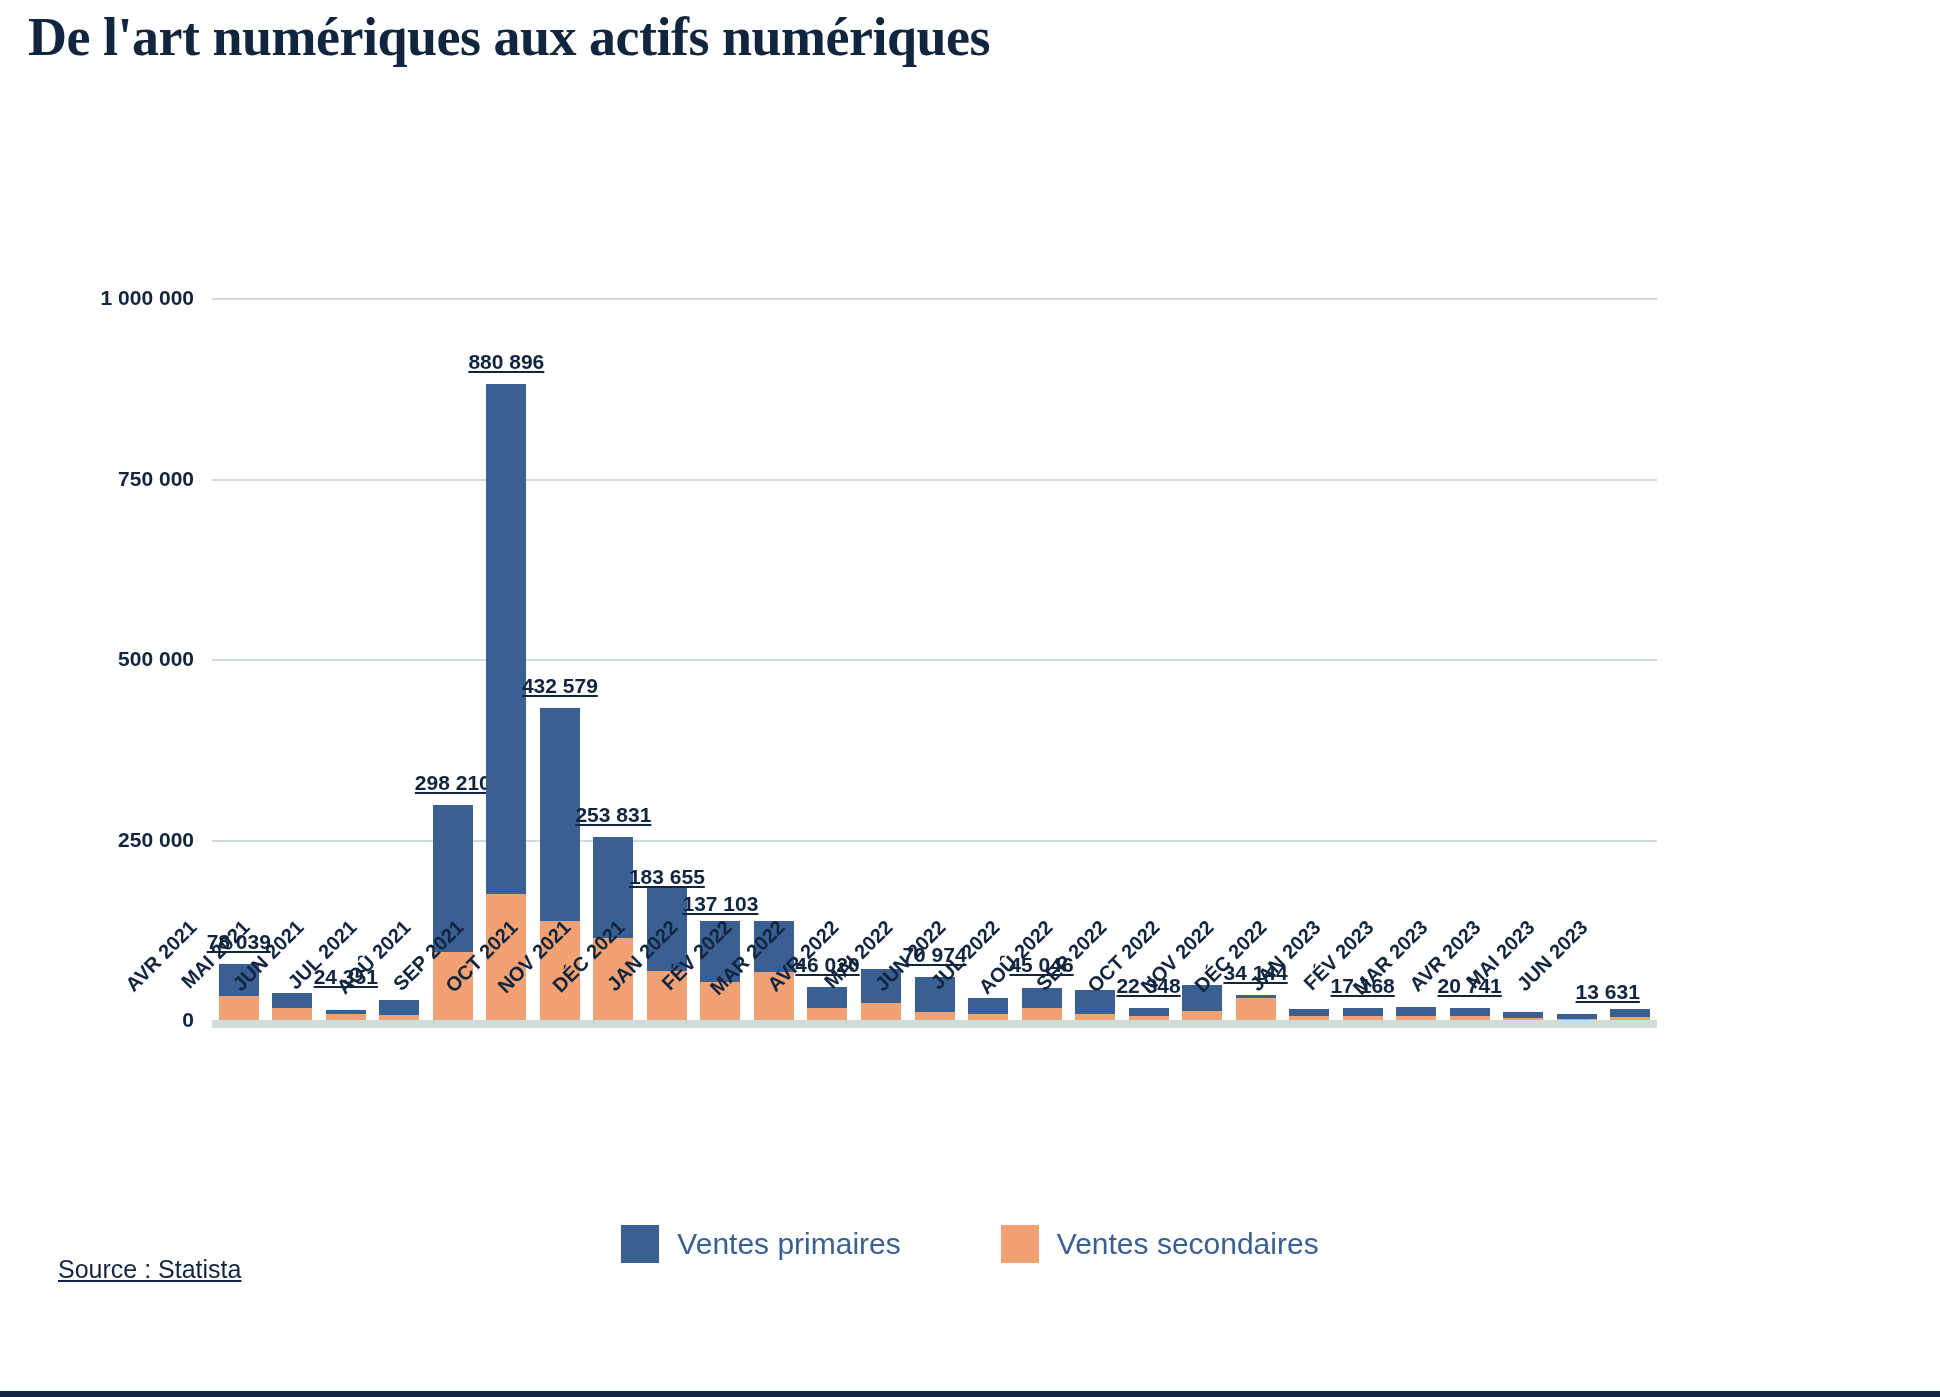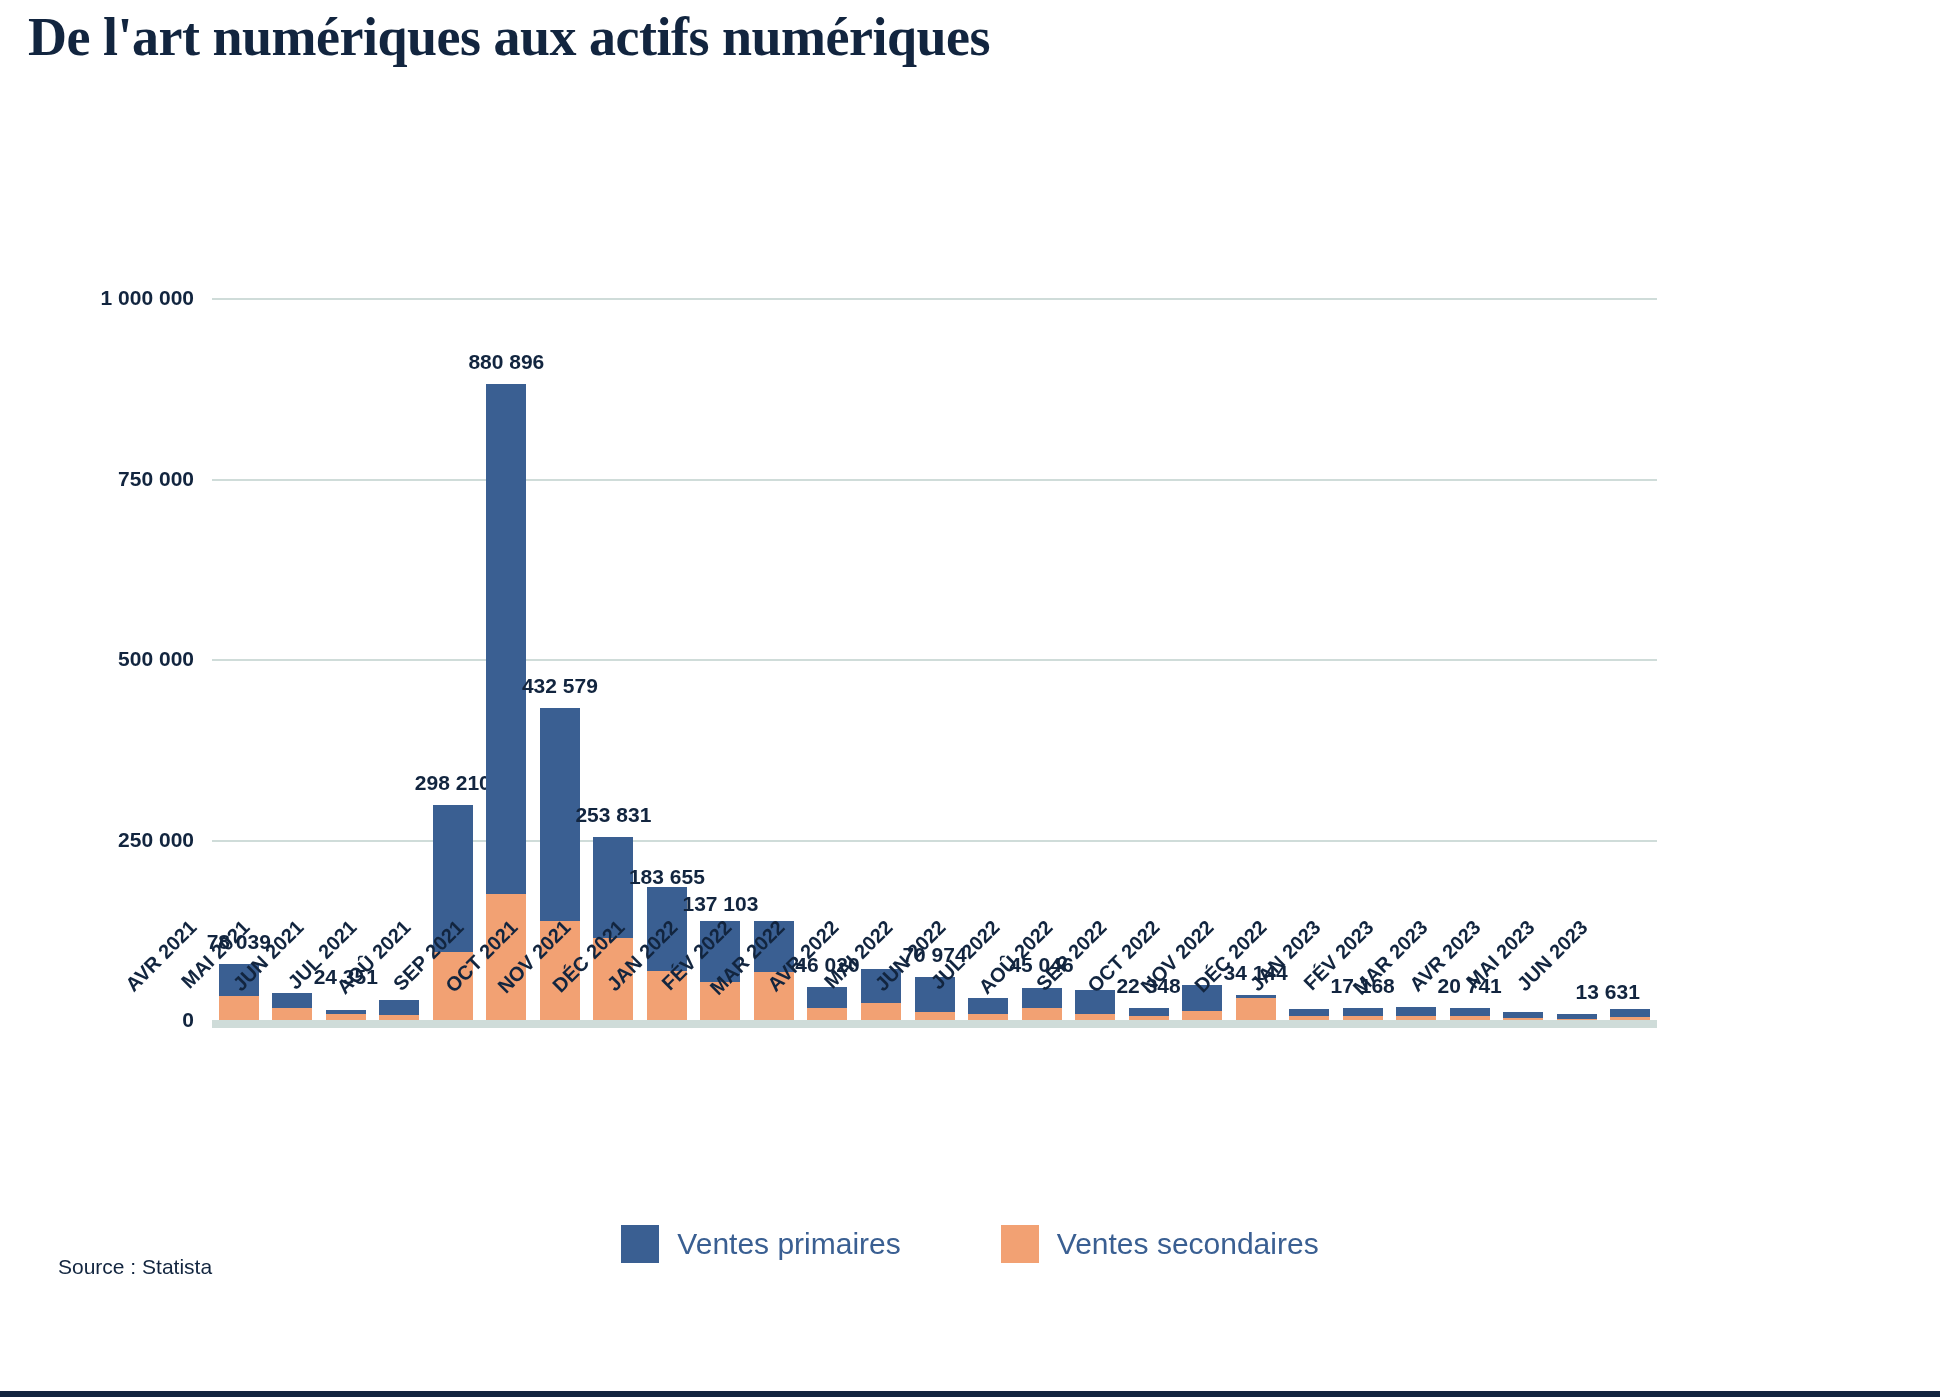--- a/index.html
+++ b/index.html
@@ -98,20 +98,21 @@
   .seg-secondary { background: #f2a173; }
   .bar-label {
     position: absolute;
     bottom: 0;
     font-size: 21px;
     font-weight: bold;
     color: #12253f;
     white-space: nowrap;
     transform: translateX(-50%);
     left: 50%;
+    text-decoration: underline;
   }
   .xlabels {
     position: absolute;
     left: 212px;
     top: 1030px;
     width: 1445px;
     height: 160px;
   }
   .xlabel {
     position: absolute;
@@ -146,22 +147,23 @@
   }
   .legend-label {
     font-size: 30px;
     color: #3a5f92;
     font-family: "Liberation Sans", sans-serif;
   }
   .source {
     position: absolute;
     left: 58px;
     top: 1255px;
-    font-size: 21px;
-    color: #12253f;
+    font-size: 25px;
+    color: #12253f;
+    text-decoration: underline;
   }
 </style>
 </head>
 <body>
 
 <div class="page">
 
   <div class="main-title">De l'art numériques aux actifs numériques</div>
 
 

